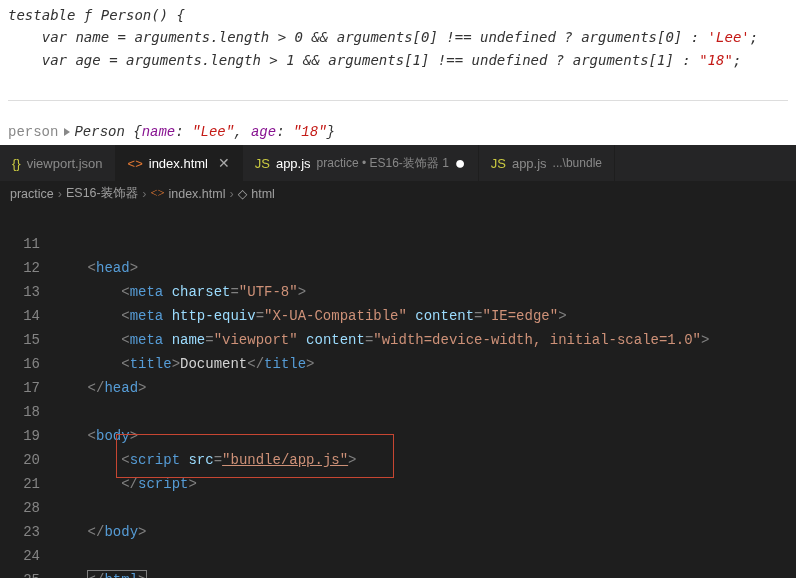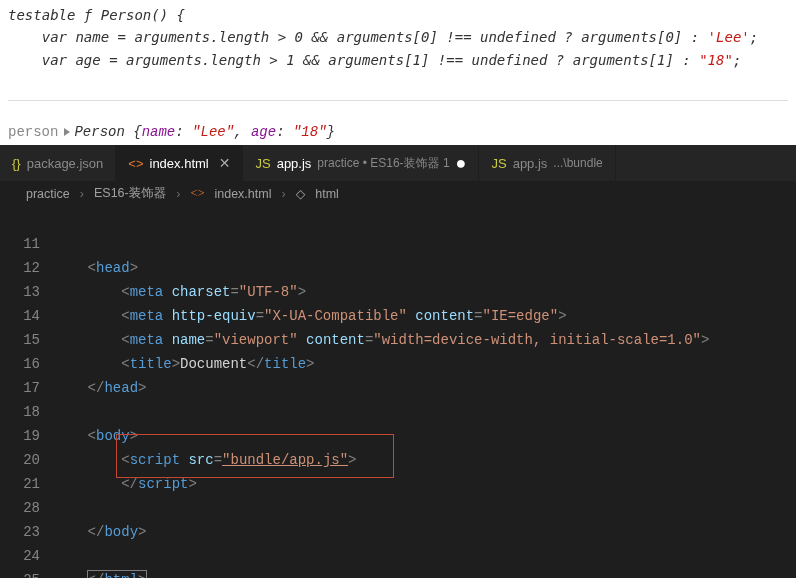--- a/index.html
+++ b/index.html
@@ -62,22 +62,22 @@
 .tab .mod-dot { color: #fff; font-size: 18px; line-height: 0;}
 .tab .close { color: #aaa; font-family: Arial; font-size: 14px; margin-left: 4px;}
 .tab .sub { color: #888; font-size: 12px;}
 .icon-json { color: #cbcb41; }
 .icon-html { color: #e37933; }
 .icon-js   { color: #cbcb41; }
 
 .breadcrumb {
   display: flex;
   align-items: center;
-  gap: 10px;
-  padding: 4px 26px;
+  gap: 4px;
+  padding: 4px 10px;
   font-size: 12.5px;
   color: #a0a0a0;
   font-family: 'Segoe UI', Arial, sans-serif;
   background: #1e1e1e;
 }
 .breadcrumb .sep { color: #6e6e6e; }
 .breadcrumb .bc-icon { color: #e37933; font-family: Consolas; }
 .breadcrumb .bc-icon2 { color: #a0a0a0; font-family: Consolas; }
 
 .editor {
@@ -132,21 +132,21 @@
     <span class="tri"></span>
     <span class="obj-val">
       <span class="cls">Person</span>&nbsp;<span>{</span><span class="key">name</span>: <span class="str">"Lee"</span>, <span class="key">age</span>: <span class="str">"18"</span><span>}</span>
     </span>
   </div>
 </div>
 
 <div class="tabs-bar">
   <div class="tab">
     <span class="icon icon-json">{}</span>
-    <span>package.json</span>
+    <span>viewport.json</span>
   </div>
   <div class="tab active">
     <span class="icon icon-html">&lt;&gt;</span>
     <span>index.html</span>
     <span class="close">✕</span>
   </div>
   <div class="tab">
     <span class="icon icon-js">JS</span>
     <span class="dirty">app.js</span>
     <span class="sub">practice • ES16-装饰器 1</span>

